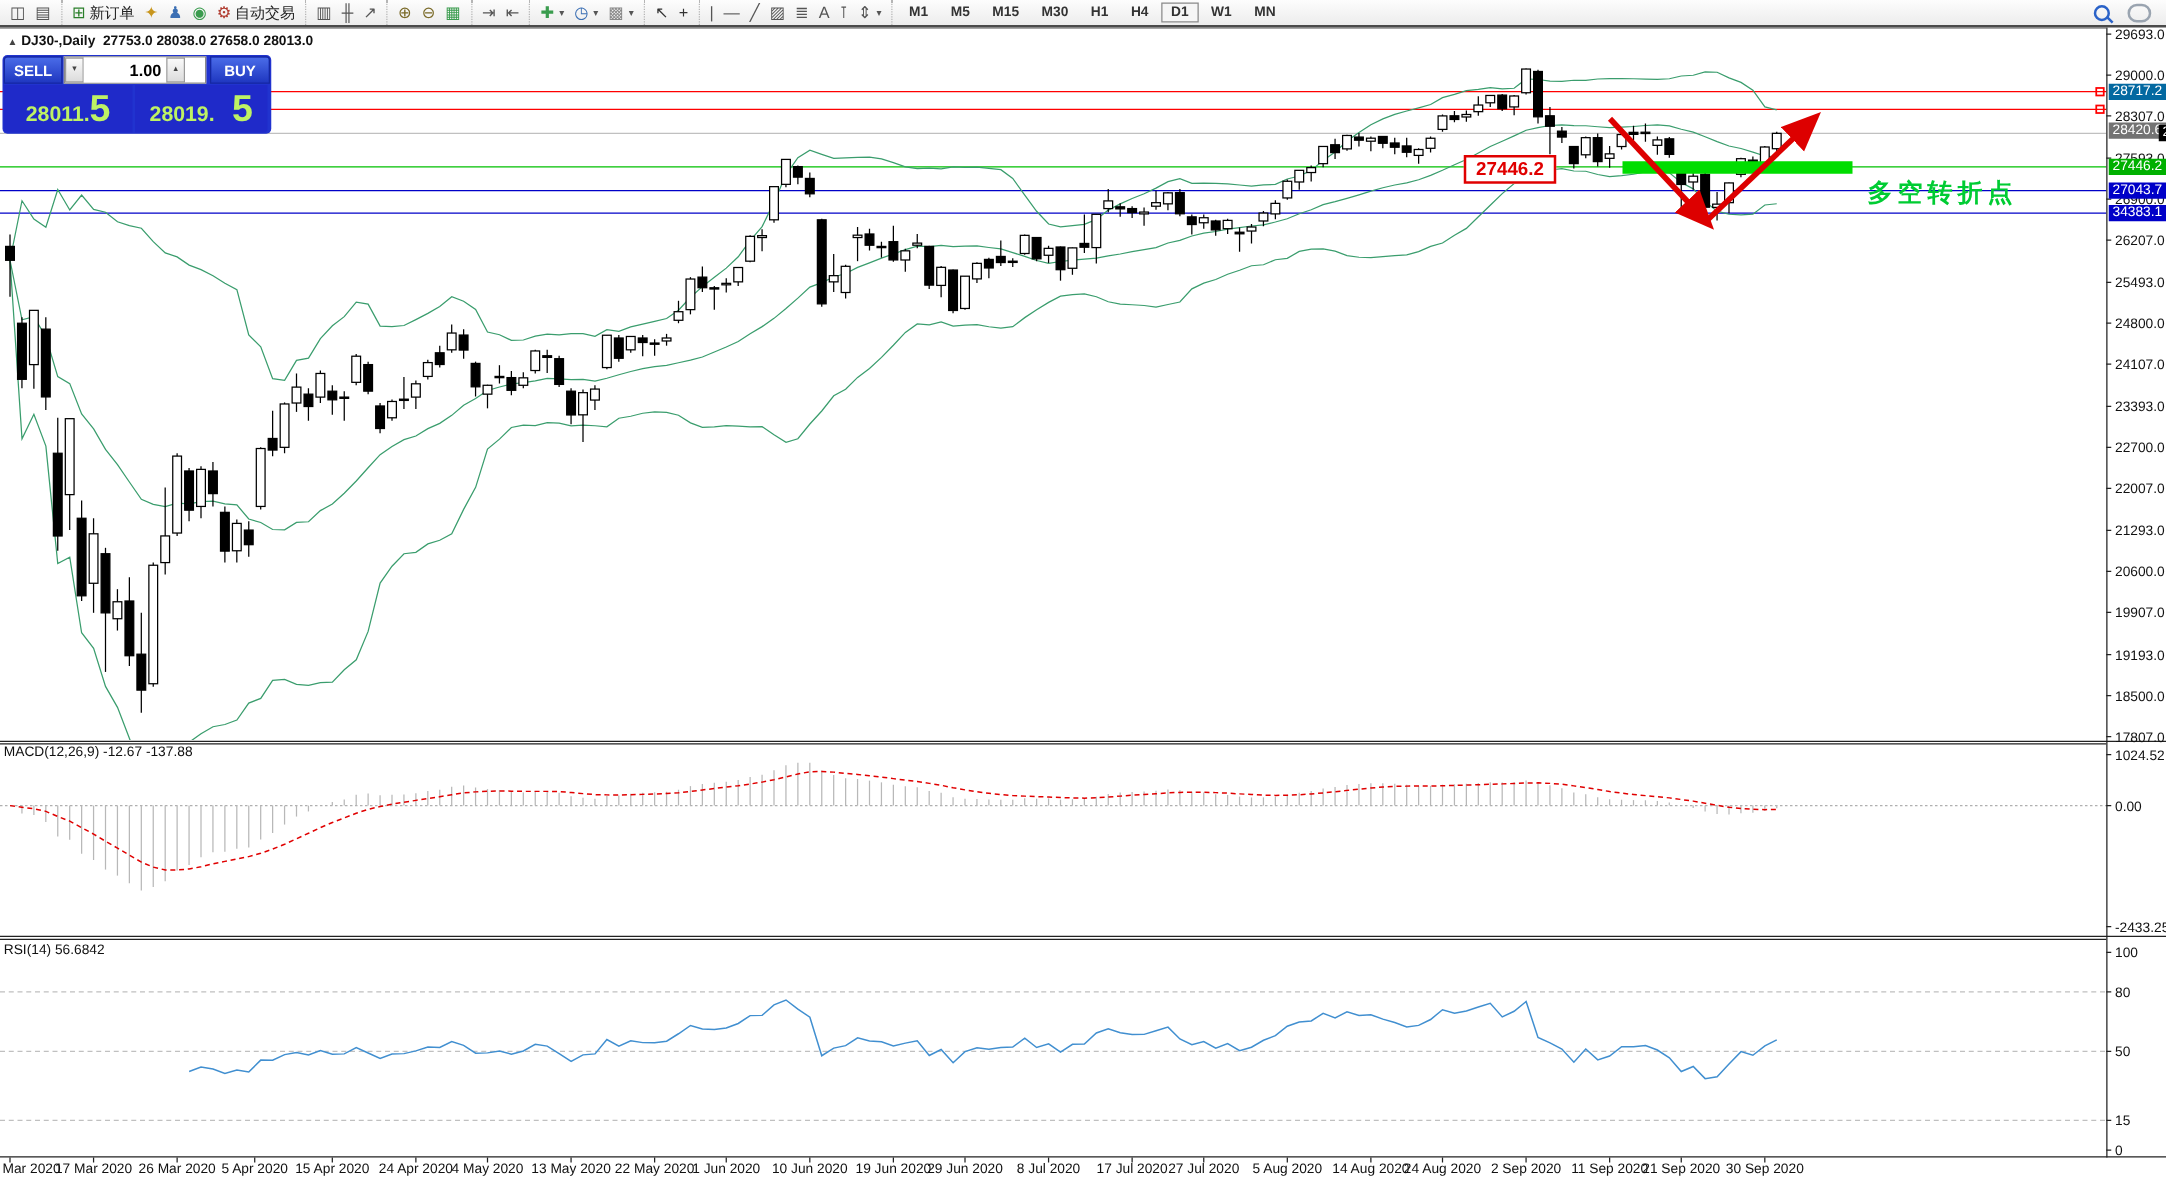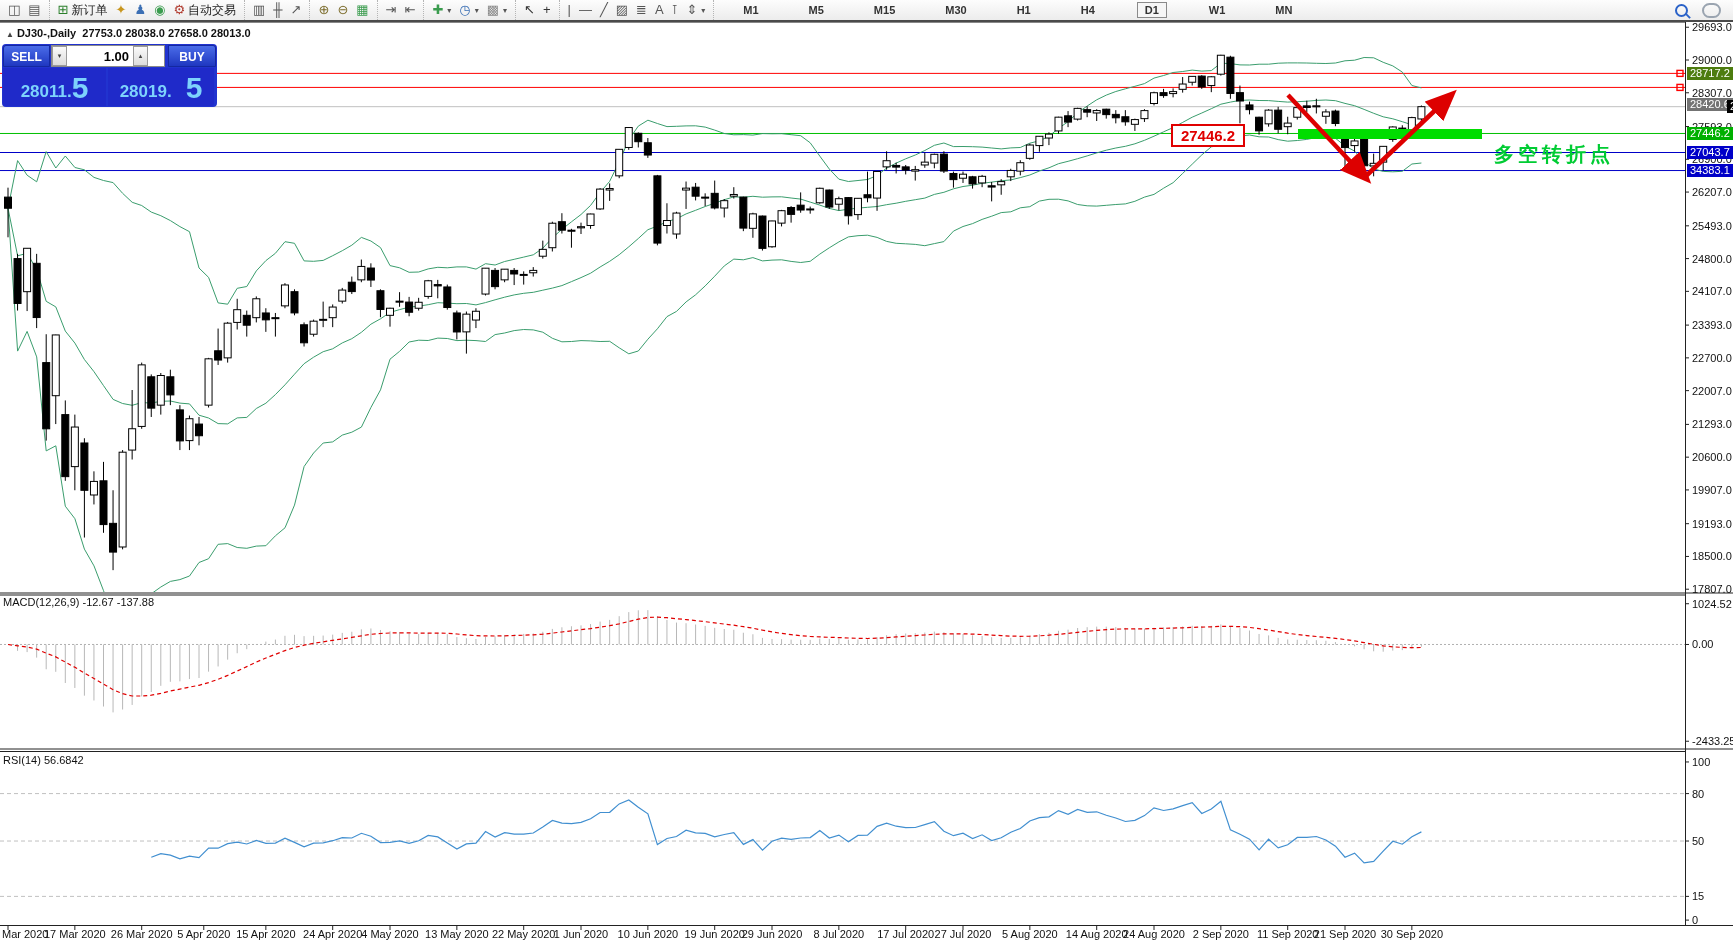--- a/index.html
+++ b/index.html
@@ -7,21 +7,21 @@
   
   #toolbar{position:absolute;left:0;top:0;width:1733px;height:20px;z-index:5;
     background:linear-gradient(#fdfdfd,#ececec);border-bottom:2px solid #4a4a4a;
     display:flex;align-items:center;font-size:12px;color:#333;}
   .tb-group{display:flex;align-items:center;height:20px;padding:0 4px;border-left:1px dotted #b5b5b5;}
   .tb-group:first-child{border-left:none;}
   .tb-btn{display:flex;align-items:center;gap:3px;padding:0 4px;height:18px;cursor:default;white-space:nowrap;}
   .tb-btn .g{font-size:13px;line-height:18px;}
   .tb-btn .cj{font-size:12px;color:#222;}
   .caret{font-size:8px;color:#555;margin-left:1px;}
-  .tf-btn{font-size:11px;font-weight:bold;color:#333;padding:1px 7px;margin:0 17px;border:1px solid transparent;}
+  .tf-btn{font-size:11px;font-weight:bold;color:#333;padding:1px 7px;margin:0 1px;border:1px solid transparent;}
   .tf-btn.active{background:#f6f6f6;border:1px solid #8a8a8a;}
   #tb-right{margin-left:auto;display:flex;align-items:center;gap:14px;padding-right:12px;}
   .lens{width:9px;height:9px;border:2px solid #2a62c8;border-radius:50%;position:relative;display:inline-block;}
   .lens::after{content:"";position:absolute;width:6px;height:2px;background:#2a62c8;transform:rotate(45deg);right:-5px;bottom:-2px;}
   .chat{width:15px;height:11px;border:2px solid #9aa4b0;border-radius:8px;display:inline-block;}
   
   #chart-svg{position:absolute;left:0;top:0;z-index:1;}
   .ovl{position:absolute;z-index:3;}
   #chart-title{left:6px;top:27px;font-size:11px;font-weight:bold;color:#111;}
   #chart-title .tri{color:#444;font-size:8px;margin-right:3px;}
@@ -33,21 +33,21 @@
   .ocp-btn{border:1px solid #1428a0;background:linear-gradient(#4a6ce8,#1f37c0);color:#fff;
     font-weight:bold;font-size:12px;text-align:center;line-height:20px;}
   #sell-btn{width:47px;border-radius:3px 0 0 0;}
   #buy-btn{width:48px;border-radius:0 3px 0 0;margin-left:auto;}
   #vol-box{display:flex;align-items:stretch;width:112px;background:#fff;border:1px solid #8a8a8a;}
   .spin{width:15px;background:linear-gradient(#fafafa,#dcdcdc);border:1px solid #9a9a9a;
     font-size:7px;color:#444;text-align:center;line-height:18px;padding:0;}
   #vol-input{width:58px;border:none;outline:none;text-align:right;font-size:13px;font-weight:bold;
     font-family:"Liberation Sans",sans-serif;padding:0 4px;}
   #ocp-row2{display:flex;gap:2px;margin-top:1px;}
-  .ocp-price{height:37px;background:#1f2ac9;color:#7dd3fc;display:flex;align-items:baseline;
+  .ocp-price{height:37px;background:#1f2ac9;color:#bef264;display:flex;align-items:baseline;
     justify-content:center;padding-top:1px;}
   #sell-price{width:103px;border-radius:0 0 0 3px;}
   #buy-price{width:106px;border-radius:0 0 3px 0;gap:14px;}
   .ocp-price .main{font-size:17px;font-weight:bold;align-self:center;margin-top:8px;}
   .ocp-price .pip{font-size:30px;font-weight:bold;line-height:30px;align-self:center;}
   
   #price-box{left:1171px;top:124px;width:70px;height:19px;border:2px solid #e00000;background:#fff;
     color:#e00000;font-size:15px;font-weight:bold;text-align:center;line-height:19px;}
   #turning-text{left:1494px;top:141px;font-size:20px;font-weight:bold;color:#00cc33;letter-spacing:4px;white-space:nowrap;}
   
@@ -815,19 +815,19 @@
   </div>
 </div>
 
 <div class="ovl" id="macd-label">MACD(12,26,9) -12.67 -137.88</div>
 <div class="ovl" id="rsi-label">RSI(14) 56.6842</div>
 
 <div class="ovl" id="price-box">27446.2</div>
 <div class="ovl" id="turning-text">多空转折点</div>
 
 <div id="badges">
-    <div class="badge" style="top: 66.8832px; background: #4d7c0f;">28717.2</div>
+    <div class="badge" style="top: 66.8832px; background: #0369a1;">28717.2</div>
     <div class="badge" style="top: 98px; background: #737373;">28420.6</div>
     <div class="badge" style="top: 100.177px; background: rgb(0, 0, 0); margin-left: 40px;">28013.0</div>
     <div class="badge" style="top: 126.975px; background: rgb(0, 176, 0);">27446.2</div>
     <div class="badge" style="top: 146.005px; background: rgb(0, 0, 200);">27043.7</div>
     <div class="badge" style="top: 164.033px; background: rgb(0, 0, 200);">34383.1</div>
   </div>
 
 </body></html>

